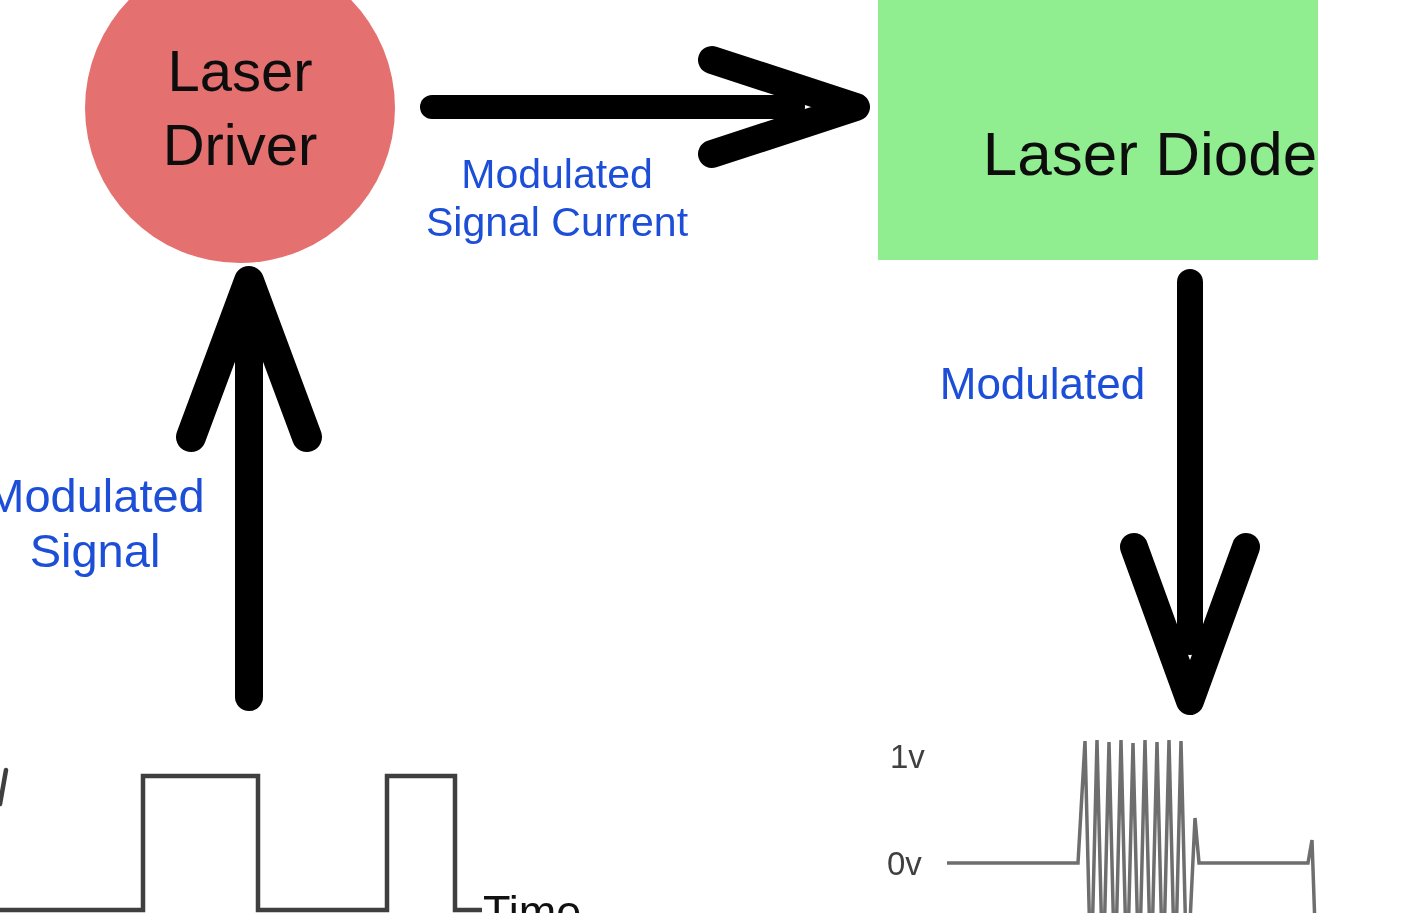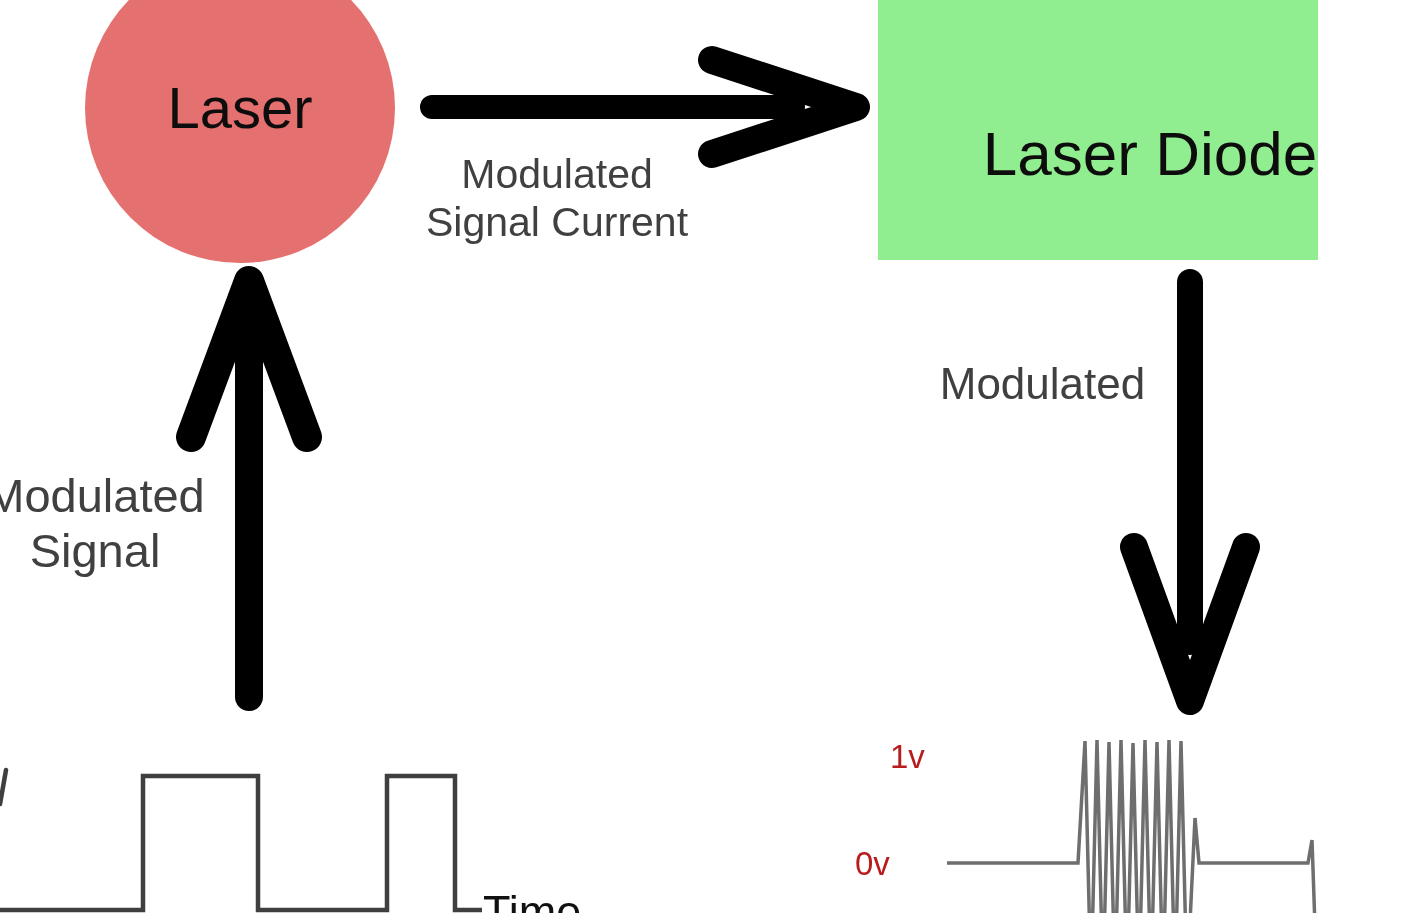--- a/index.html
+++ b/index.html
@@ -23,37 +23,38 @@
     position:absolute;
     left:878px;top:0;width:544px;height:260px;
     display:flex;align-items:center;justify-content:center;
     text-align:center;
   }
   .node-rect .nlabel{font-size:62px;line-height:62px;margin-top:48px;}
   svg.overlay{position:absolute;left:0;top:0;}
   .arrow{stroke:#000;fill:none;}
   .sq{fill:none;stroke:#3f3f3f;stroke-width:4.5;}
   .wave{fill:none;stroke:#6e6e6e;stroke-width:3.5;}
-  .lbl{position:absolute;text-align:center;color:#404040;}
+  .lbl{position:absolute;text-align:center;color:#1d4ed8;}
   .lbl .lline{display:block;}
   .lbl-driving{left:407px;top:150px;width:300px;font-size:41px;line-height:48px;}
   .lbl-signal{left:-60px;top:468px;width:310px;font-size:47px;line-height:55px;}
   .lbl-output{left:890px;top:358px;width:305px;font-size:44px;line-height:52px;}
-  .ytick{position:absolute;font-size:33px;color:#b91c1c;text-align:left;}
+  .ytick{position:absolute;font-size:33px;color:#404040;text-align:left;}
   .ytick-1v{left:890px;top:738px;}
-  .ytick-0v{left:855px;top:845px;}
+  .ytick-0v{left:887px;top:845px;}
   .time-lbl{position:absolute;left:483px;top:886px;font-size:45px;color:#111;}
 </style>
 </head>
 <body>
 
 <div class="stage">
 
   <div class="node-circle" style="background:#e57070;">
     <span class="nline">Laser</span>
+    <span class="nline">Driver</span>
   </div>
 
   <div class="node-rect" style="background:#90ee90;">
     <span class="nlabel">Laser Diode</span>
   </div>
 
   <svg class="overlay" width="1422" height="913" viewBox="0 0 1422 913">
 
     <g>
       <path class="arrow" d="M432 107 H793" stroke-width="24" stroke-linecap="round"></path>

